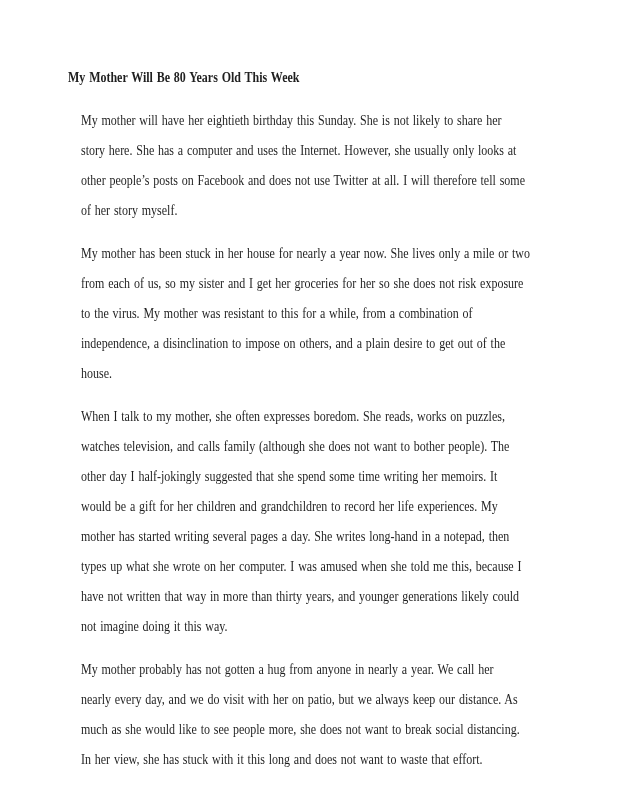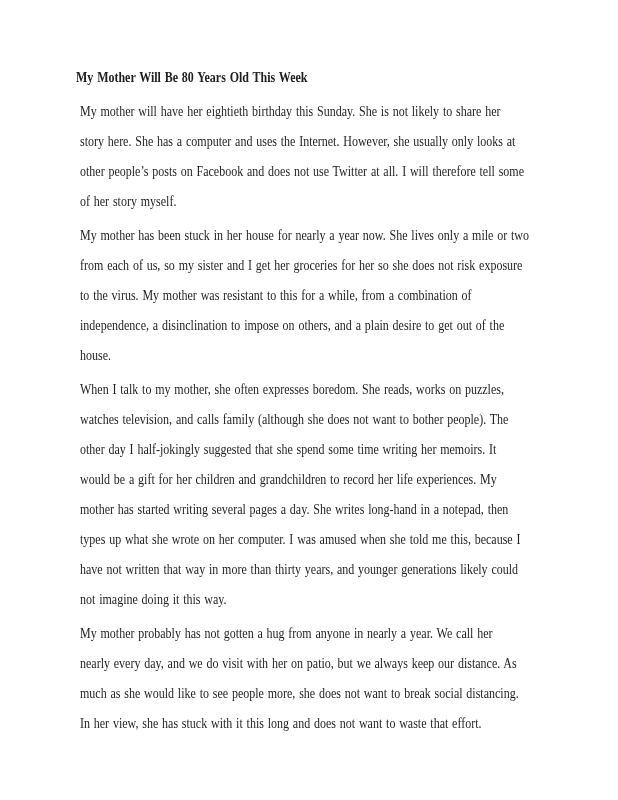--- a/index.html
+++ b/index.html
@@ -11,37 +11,37 @@
     position: relative;
     width: 618px;
     height: 800px;
     background: var(--page-bg, #ffffff);
     overflow: hidden;
     font-family: "Liberation Serif", serif;
     color: var(--text-color, #1f1f1f);
   }
   .content {
     position: absolute;
-    left: 76px;
+    left: 68px;
     top: 62px;
     width: 520px;
   }
   .line {
     font-size: 15px;
     line-height: 30px;
     white-space: nowrap;
     word-spacing: 1px;
     transform: scaleX(0.8);
     transform-origin: 0 50%;
   }
   .title-line {
     font-weight: bold;
   }
   .para {
-    margin: 4px;
+    margin: 13px;
     padding: 0;
   }
 </style>
 </head>
 <body>
 
 <div class="page">
   <div class="content">
 
     <div class="line title-line">My Mother Will Be 80 Years Old This Week</div>

